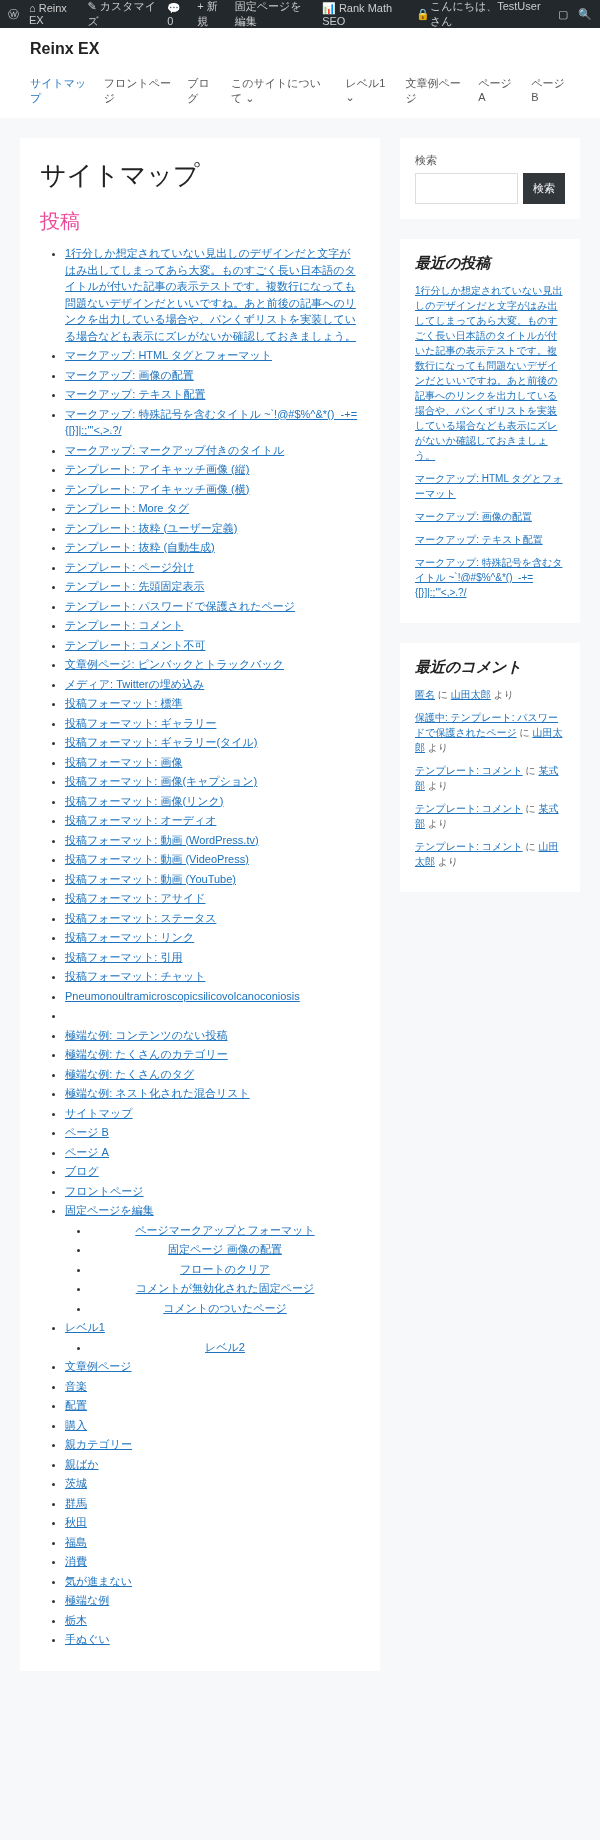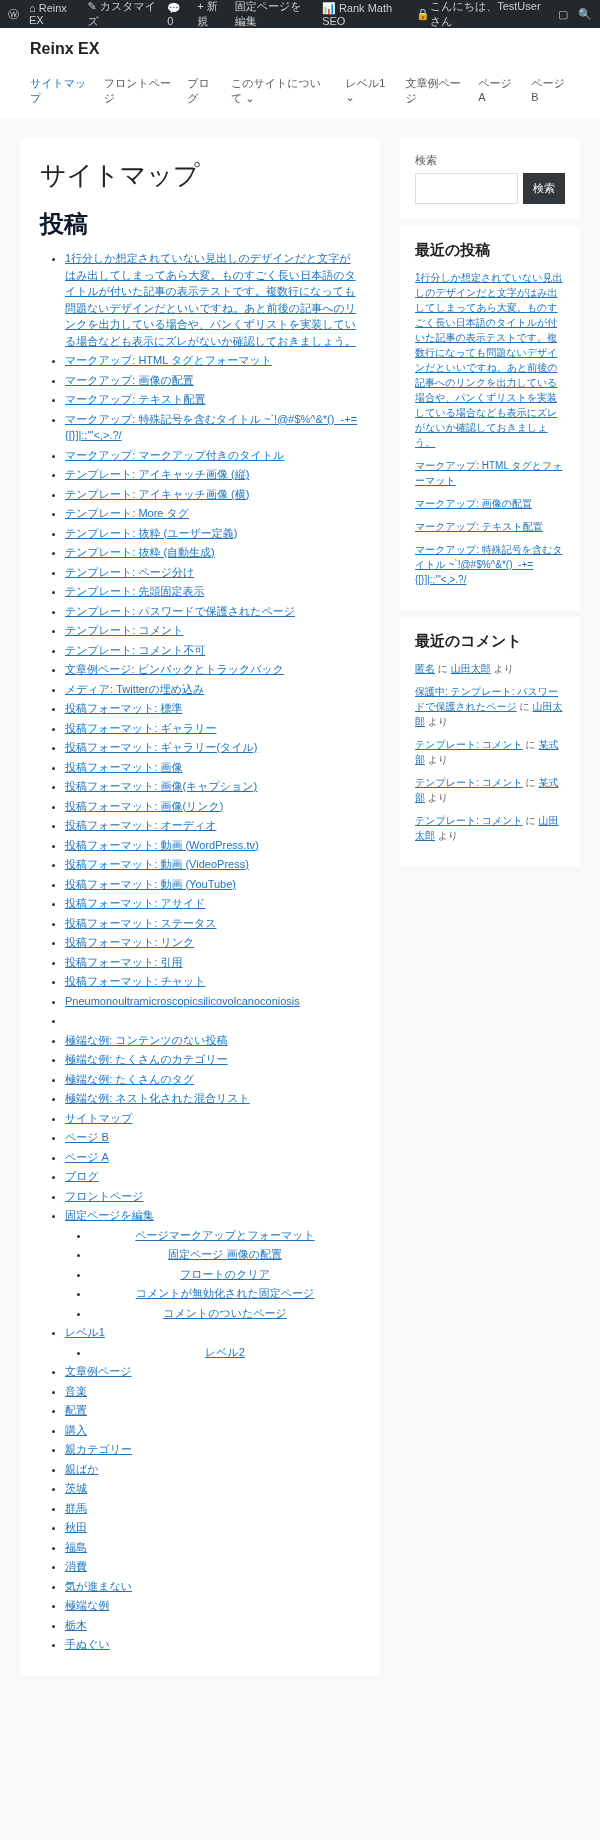--- a/index.html
+++ b/index.html
@@ -13,30 +13,30 @@
 .container { max-width: 560px; margin: 0 auto; padding: 0 10px; }
 .header { background: #fff; padding: 12px 0; }
 .header-inner { display: flex; align-items: center; gap: 18px; flex-wrap: wrap; }
 .site-title { font-size: 16px; font-weight: bold; color: #222; }
 .nav { display: flex; gap: 14px; font-size: 11px; }
 .nav a { color: #555; text-decoration: none; }
 .nav a.active { color: #1e73be; }
 
 .main-wrap { display: flex; gap: 20px; padding: 20px 0; align-items: flex-start; }
 .content { flex: 1; background: #fff; padding: 20px; }
-.sidebar { width: 180px; display: flex; flex-direction: column; gap: 7px; }
+.sidebar { width: 180px; display: flex; flex-direction: column; gap: 20px; }
 .widget { background: #fff; padding: 15px; }
-.widget-title { font-size: 15px; font-weight: bold; margin-bottom: 10px; color: #222; }
+.widget-title { font-size: 15px; font-weight: bold; margin-bottom: 10px; color: #222; font-style: italic; }
 .search-label { font-size: 11px; color: #555; margin-bottom: 5px; display: block; }
 .search-row { display: flex; gap: 5px; }
 .search-input { flex: 1; border: 1px solid #ddd; padding: 4px; min-width: 0; }
 .search-btn { background: #32373c; color: #fff; border: none; padding: 8px 10px; font-size: 11px; cursor: pointer; }
 
 h1 { font-size: 26px; font-weight: normal; color: #222; margin-bottom: 15px; }
-h2 { font-size: 24px; font-weight: bold; color: #0f172a; margin: 15px 0 10px; }
+h2 { font-size: 20px; font-weight: normal; color: #ec4899; margin: 15px 0 10px; }
 ul { list-style: disc; padding-left: 25px; }
 ul ul { margin-top: 3px; text-align: center; }
 li { margin-bottom: 3px; line-height: 1.5; font-size: 11px; }
 
 .recent-posts li, .recent-comments li { list-style: none; margin-bottom: 8px; font-size: 10px; line-height: 1.5; }
 .recent-posts, .recent-comments { padding-left: 0; }
 .recent-comments .meta { color: #666; }
 </style>
 </head>
 <body>

